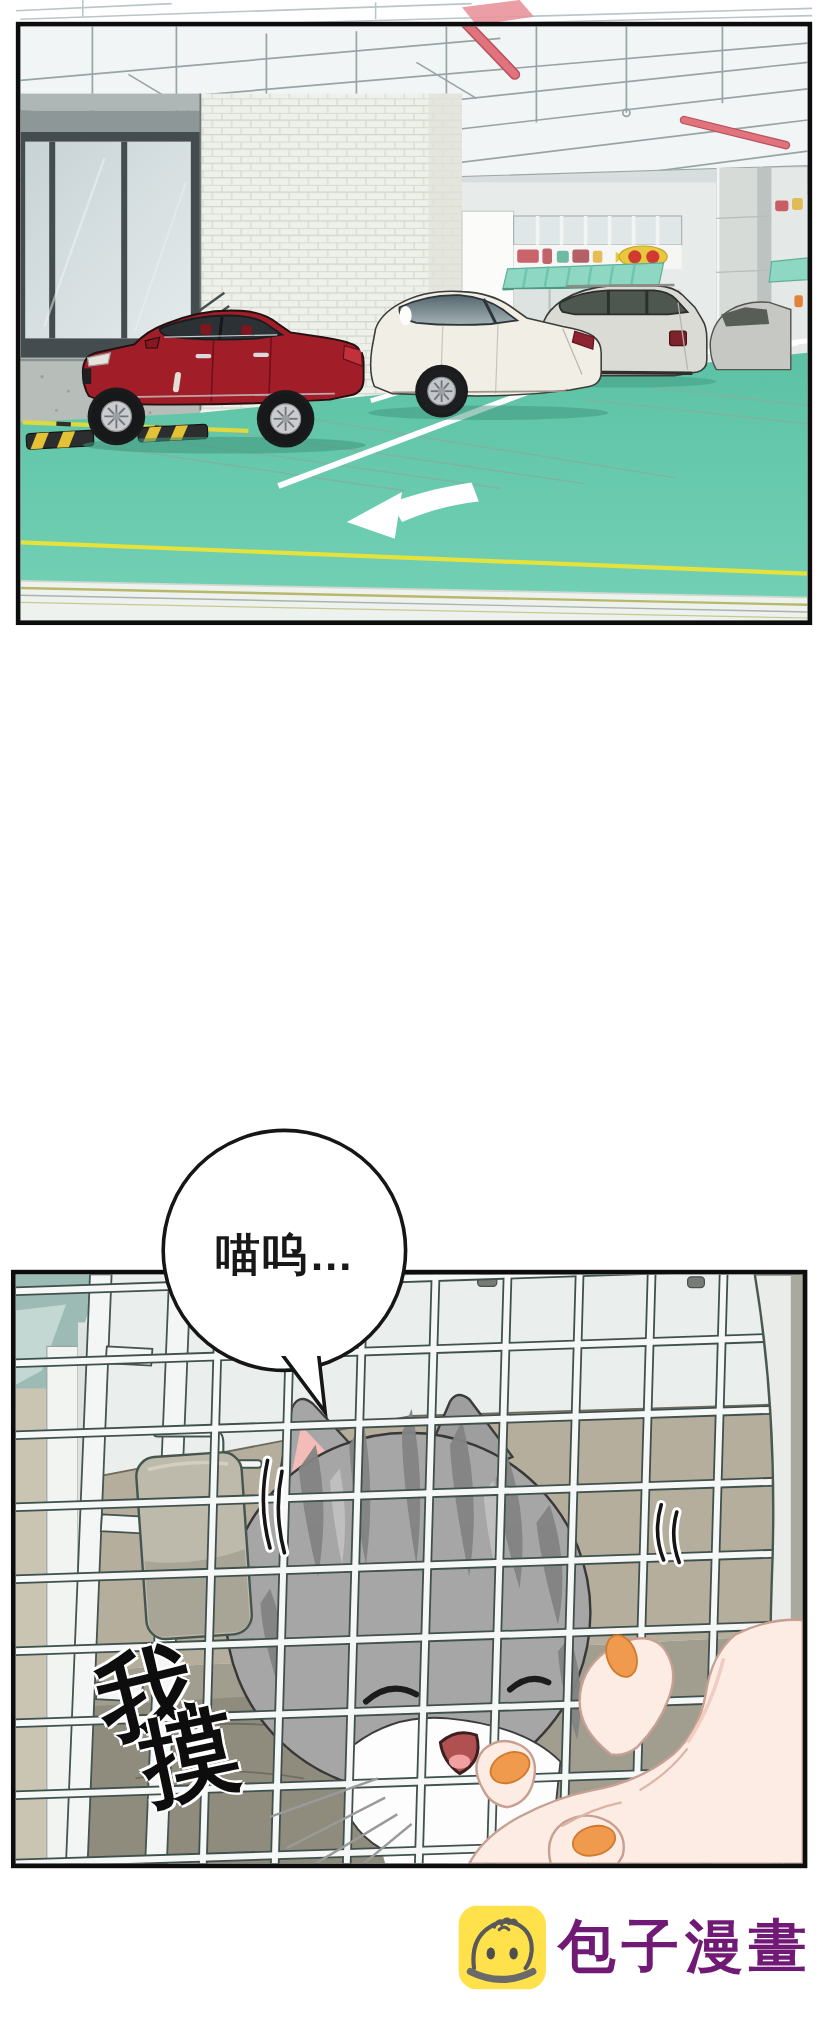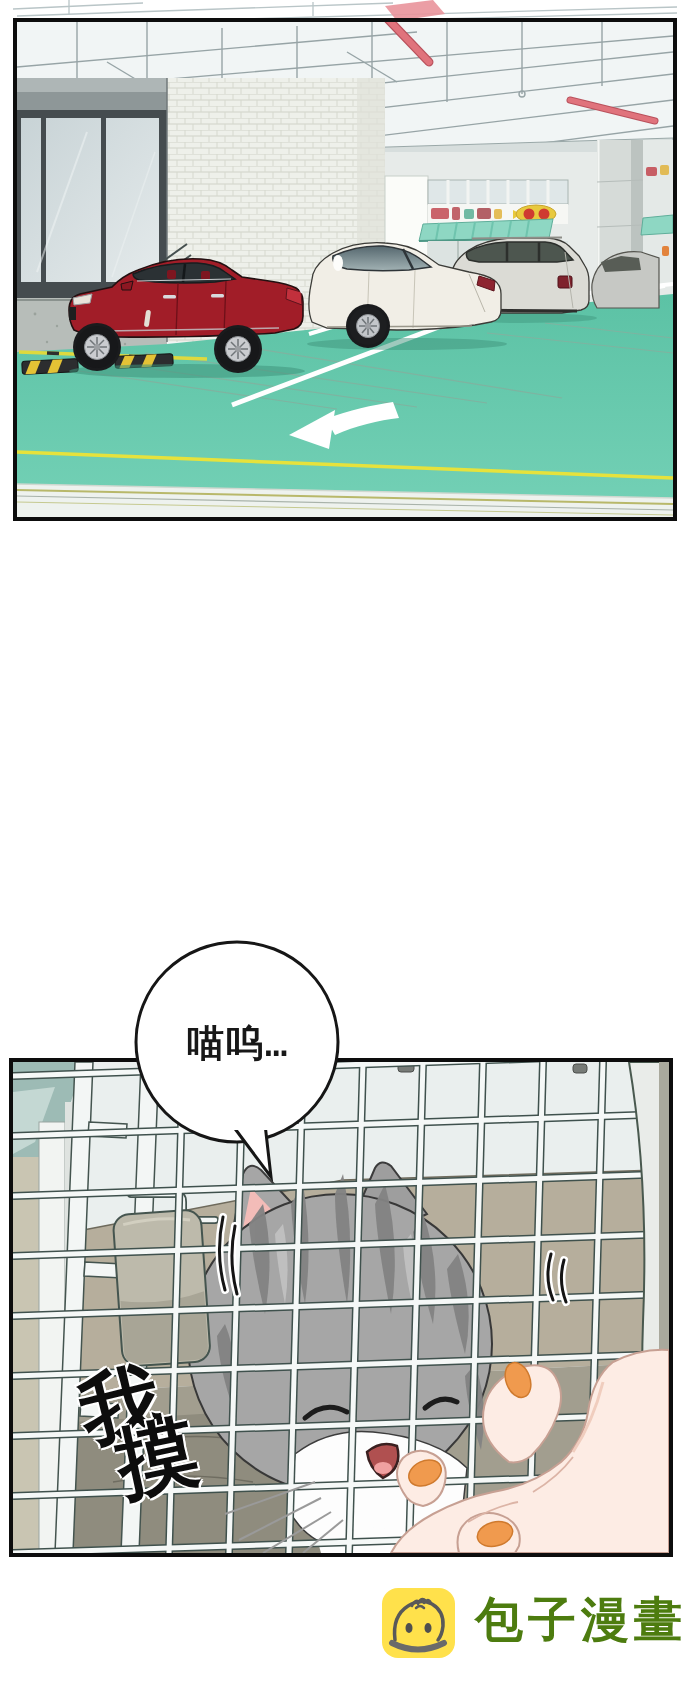--- a/index.html
+++ b/index.html
@@ -1,27 +1,27 @@
 <!DOCTYPE html>
 <html><head>
 <meta charset="utf-8">
 <style>
   html,body{margin:0;padding:0;background:#ffffff;}
   .page{position:relative;width:690px;height:1695px;background:#ffffff;overflow:hidden;
-        font-family:Liberation Mono, monospace;}
+        font-family:Liberation Sans, sans-serif;}
   .abs{position:absolute;}
   svg{display:block;}
   .bubble-text{position:absolute;left:140px;top:1022px;width:196px;height:48px;line-height:48px;
        text-align:center;font-size:37px;font-weight:600;color:#181818;letter-spacing:2px;}
   .sfx-char{position:absolute;font-size:80px;font-weight:900;color:#0d0d0d;line-height:1;
        text-shadow:-2px 0 0 #fff,2px 0 0 #fff,0 -2px 0 #fff,0 2px 0 #fff,2px 2px 0 #fff,-2px -2px 0 #fff;}
   .sfx-1{left:82px;top:1372px;transform:rotate(-14deg);}
   .sfx-2{left:118px;top:1424px;transform:rotate(-12deg);}
   .watermark{position:absolute;left:382px;top:1588px;display:flex;align-items:center;}
-  .wm-text{font-size:48px;font-weight:600;color:#4d7c0f;letter-spacing:5px;margin-left:20px;line-height:70px;}
+  .wm-text{font-size:48px;font-weight:600;color:#701a75;letter-spacing:5px;margin-left:10px;line-height:70px;}
 </style>
 </head>
 <body>
 
 <div class="page">
 
   <svg class="abs" style="left:13px;top:0" width="664" height="22" viewBox="0 0 664 22">
     <g stroke="#b9c5c7" stroke-width="1.3" fill="none">
       <line x1="4" y1="16" x2="380" y2="3"></line>
       <line x1="160" y1="21" x2="664" y2="7"></line>

